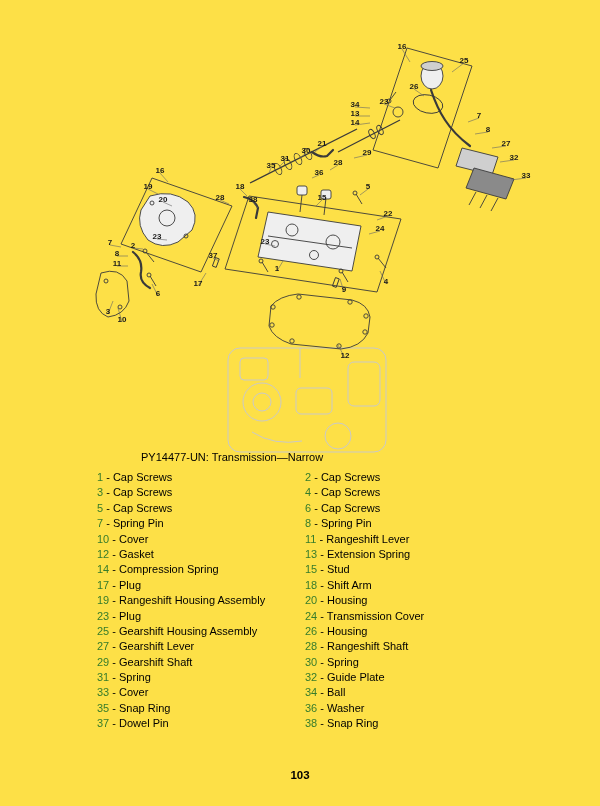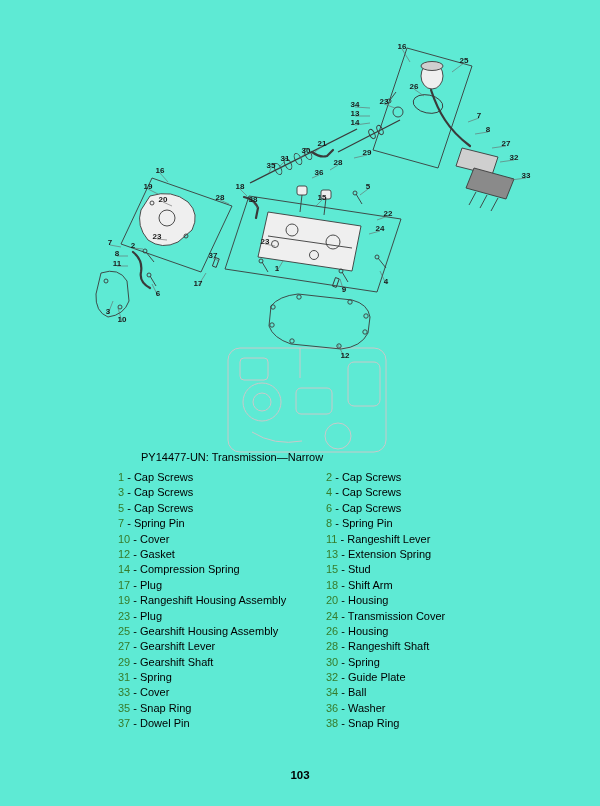--- a/index.html
+++ b/index.html
@@ -4,21 +4,21 @@
 <style>
   * { margin: 0; padding: 0; box-sizing: border-box; }
   html, body { background: #ffffff; }
   body {
     width: 600px; height: 806px;
     font-family: "Liberation Sans", sans-serif;
     color: #000;
     position: relative;
     overflow: hidden;
   }
-  .page { position: relative; width: 600px; height: 806px; background: #5eead4; }
+  .page { position: relative; width: 600px; height: 806px; background: #fde047; }
 
   .diagram { position: absolute; top: 0; left: 0; width: 600px; height: 455px; }
   svg { display: block; }
 
   
   .o  { fill: none; stroke: #3a3a3a; stroke-width: 0.9; }
   .o2 { fill: none; stroke: #3a3a3a; stroke-width: 2.2; stroke-linecap: round; }
   .fl { fill: #efefef; stroke: #3a3a3a; stroke-width: 0.9; }
   .fm { fill: #cfcfcf; stroke: #3a3a3a; stroke-width: 0.9; }
   .fd { fill: #8a8a8a; stroke: #3a3a3a; stroke-width: 0.9; }
@@ -34,21 +34,21 @@
   }
 
   .parts-list {
     position: absolute; left: 97px; top: 470px; width: 460px;
     display: grid;
     grid-template-columns: 208px 1fr;
     grid-auto-rows: 15.4px;
     font-size: 11px;
     align-items: center;
   }
-  .part-entry { white-space: nowrap; line-height: 15.4px; margin-left: 21px; }
+  .part-entry { white-space: nowrap; line-height: 15.4px; }
   .part-num { color: var(--green, #367C2B); cursor: pointer; }
   .part-name { color: #000; }
 
   .page-number {
     position: absolute; top: 769px; left: 0; width: 600px;
     text-align: center; font-weight: bold; font-size: 11.5px;
   }
 </style>
 </head>
 <body>

